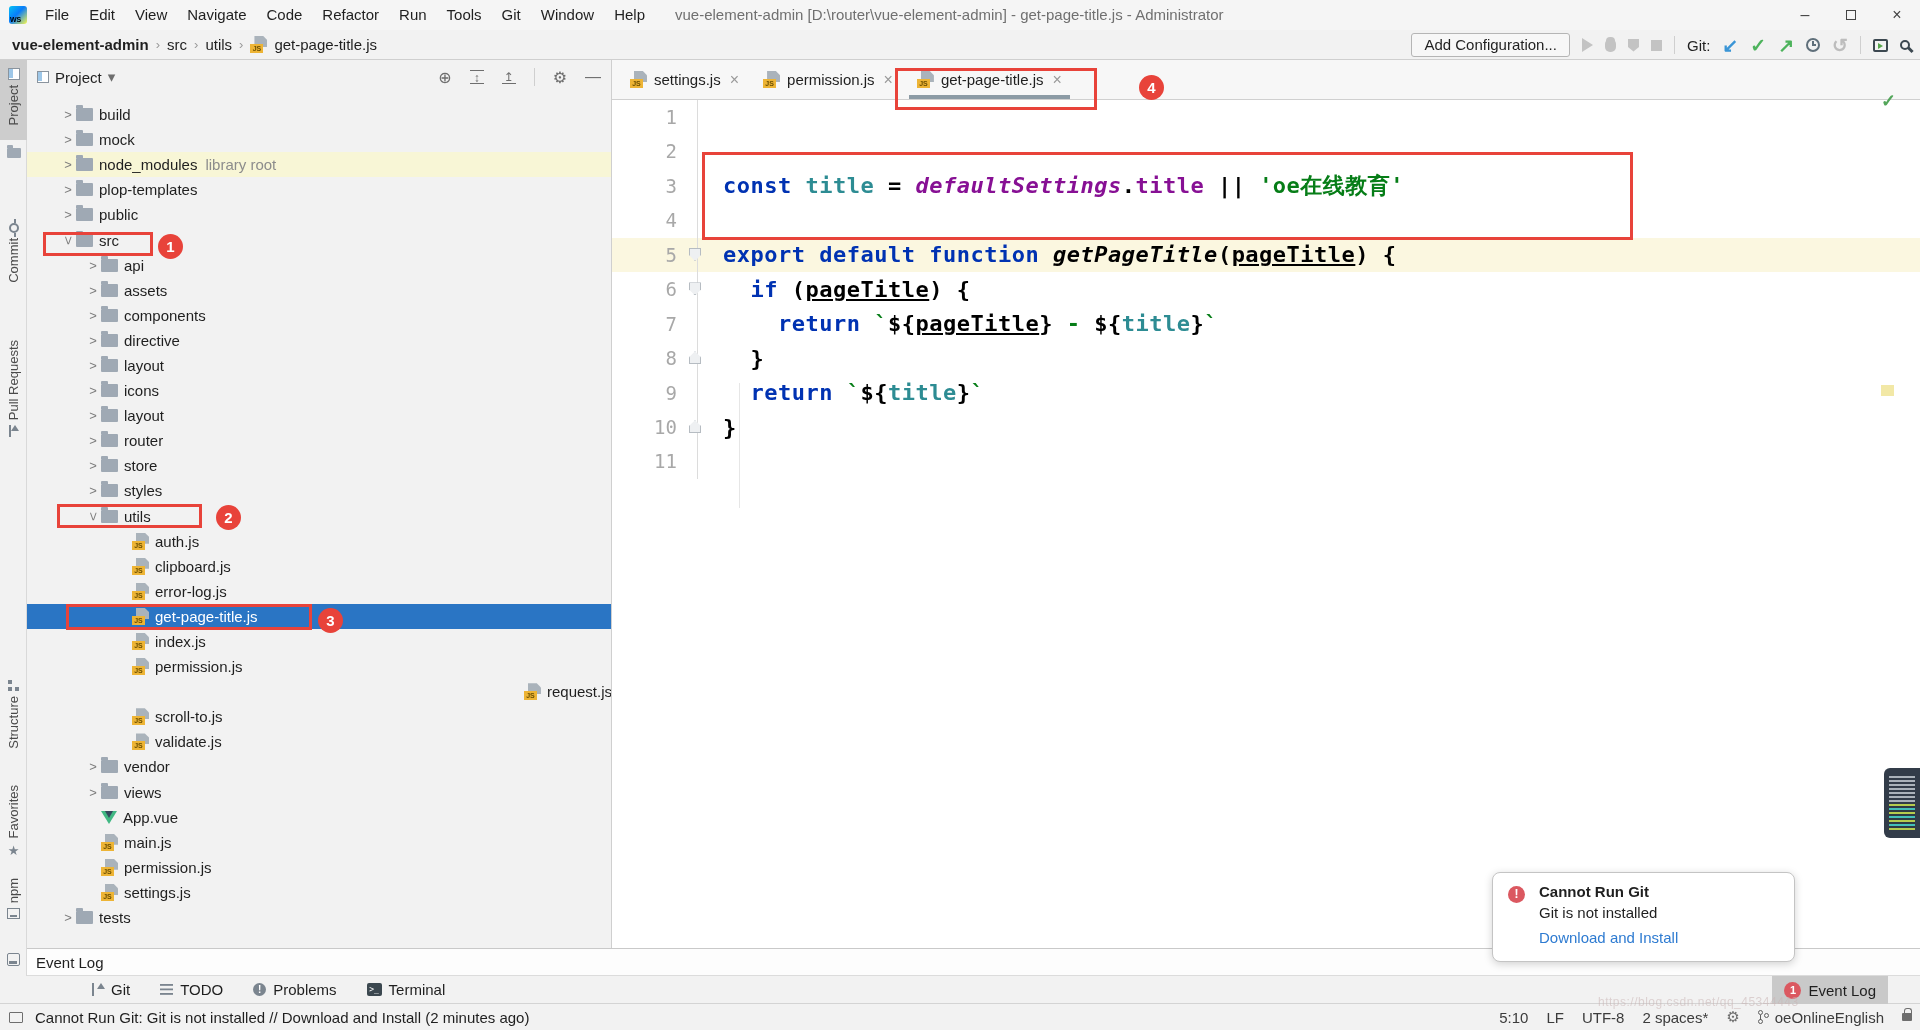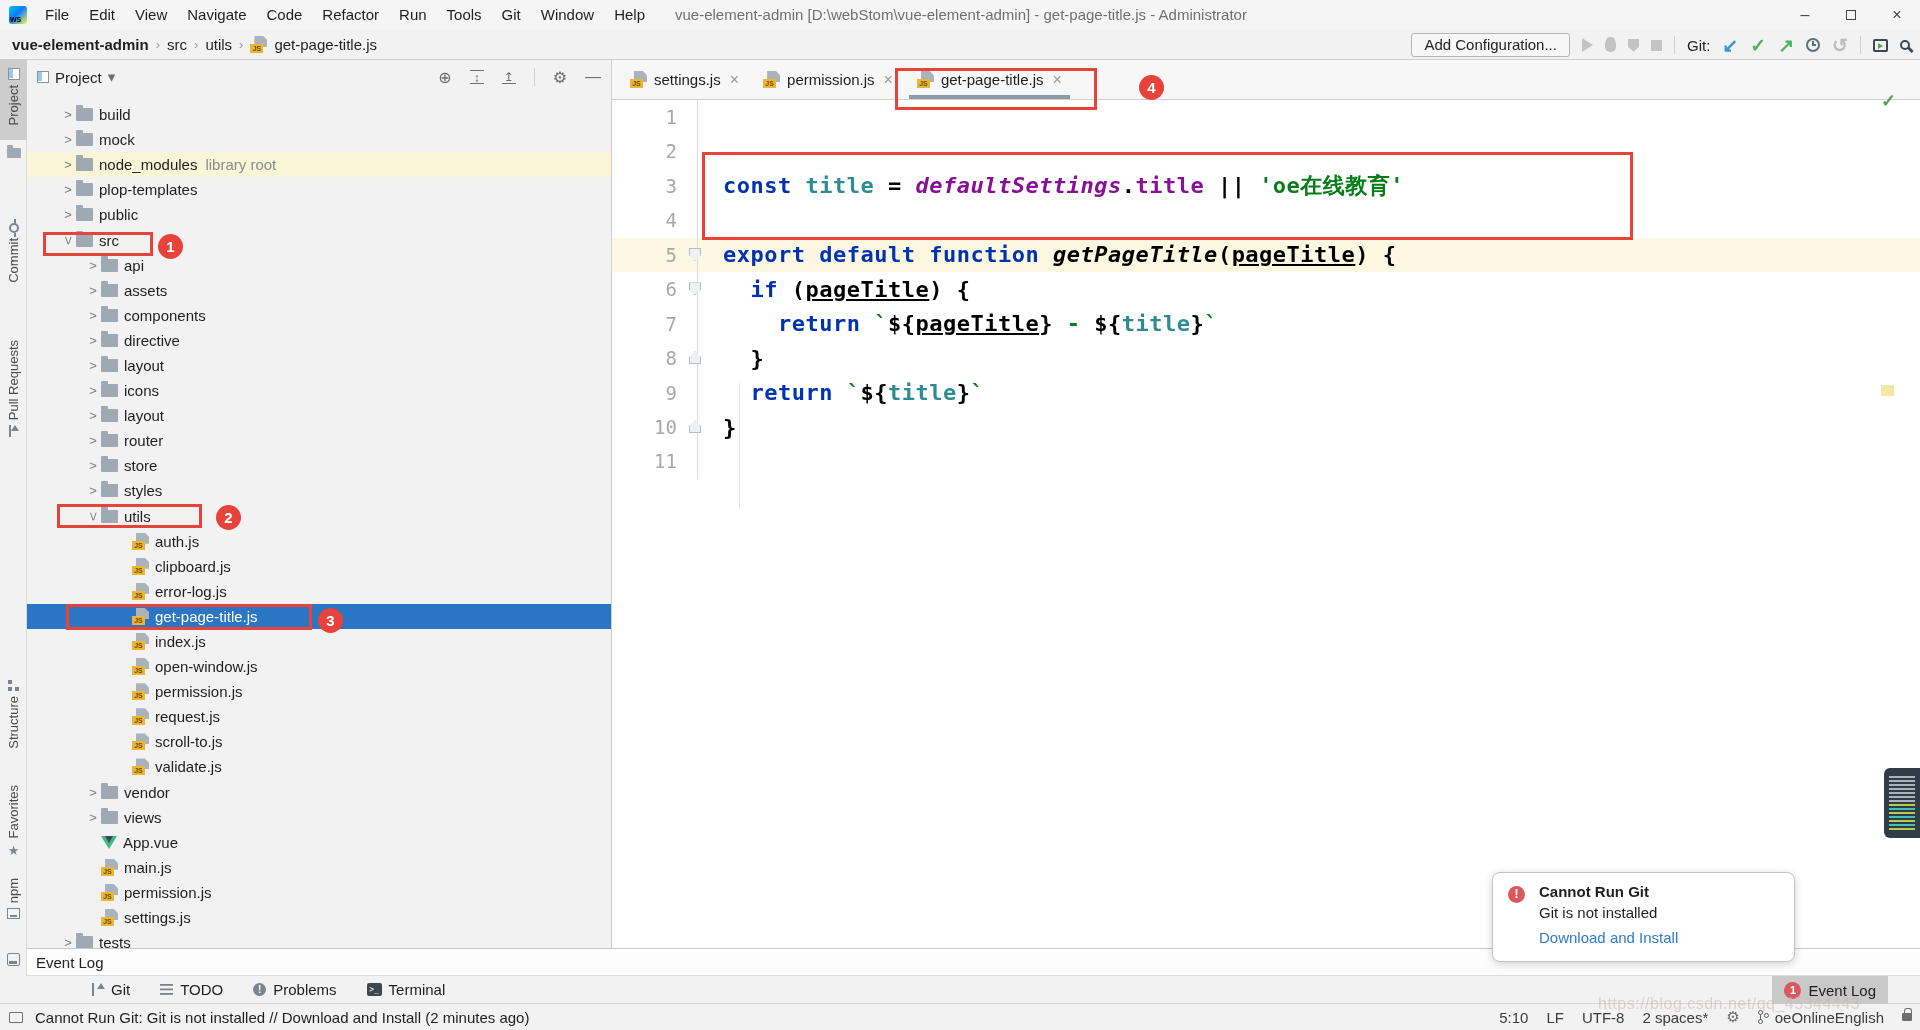--- a/index.html
+++ b/index.html
@@ -187,21 +187,21 @@
   #notif { position:absolute; left:1492px; top:872px; width:303px; height:90px; background:#fff;
     border:1px solid #c4c4c4; border-radius:8px; box-shadow:0 2px 8px rgba(0,0,0,.18); z-index:40;
     padding:10px 14px 8px 46px; }
   .err-ic { position:absolute; left:15px; top:13px; width:17px; height:17px; border-radius:50%;
     background:#db5860; color:#fff; font-size:12px; font-weight:bold; text-align:center; line-height:17px; }
   #notif .n-title { font-size:15px; font-weight:bold; margin-bottom:4px; }
   #notif .n-msg { font-size:15px; margin-bottom:8px; }
   #notif .n-link { font-size:15px; color:#2e7bd1; }
 
   
-  #wm-url { position:absolute; left:1598px; top:995px; z-index:50; font-size:16px;
+  #wm-url { position:absolute; left:1598px; top:995px; z-index:50; font-size:12px;
     color:#c9b4b4; opacity:.55; letter-spacing:.5px; }
   #wm-logo { position:absolute; right:0; top:768px; width:36px; height:70px; background:#323c49;
     border-radius:6px 0 0 6px; z-index:20; padding:6px 5px; }
   #wm-logo .t { height:28px; background:repeating-linear-gradient(180deg,transparent 0 2px,#aab2ba 2px 4px); }
   #wm-logo .b { height:26px; margin-top:2px;
     background:repeating-linear-gradient(180deg,#b5cc4e 0 2px,#2f3a45 2px 4px,#43c0b8 4px 6px,#2f3a45 6px 8px); }
 </style>
 </head>
 <body>
 
@@ -213,21 +213,21 @@
       <div class="menu-item">View</div>
       <div class="menu-item">Navigate</div>
       <div class="menu-item">Code</div>
       <div class="menu-item">Refactor</div>
       <div class="menu-item">Run</div>
       <div class="menu-item">Tools</div>
       <div class="menu-item">Git</div>
       <div class="menu-item">Window</div>
       <div class="menu-item">Help</div>
     </div>
-  <div class="win-title">vue-element-admin [D:\webStom\vue-element-admin] - get-page-title.js - Administrator</div>
+  <div class="win-title">vue-element-admin [D:\router\vue-element-admin] - get-page-title.js - Administrator</div>
   <div class="win-controls">
     <div class="wbtn">–</div>
     <div class="wbtn">
         <span class="sq"></span>
       </div>
     <div class="wbtn">×</div>
   </div>
 </div>
 
 <div id="toolbar">
@@ -428,30 +428,23 @@
           <span class="pg"></span>
           <span class="js">JS</span>
         </span>
         <span class="lbl">index.js</span>
       </div>
       <div class="trow" style="padding-left: 105px;">
         <span class="fico">
           <span class="pg"></span>
           <span class="js">JS</span>
         </span>
-        <span class="lbl">open-window.js</span>
-      </div>
-      <div class="trow" style="padding-left: 105px;">
-        <span class="fico">
-          <span class="pg"></span>
-          <span class="js">JS</span>
-        </span>
         <span class="lbl">permission.js</span>
       </div>
-      <div class="trow" style="padding-left: 105px;">
+      <div class="trow" style="padding-left: 105px; justify-content: flex-end;">
         <span class="fico">
           <span class="pg"></span>
           <span class="js">JS</span>
         </span>
         <span class="lbl">request.js</span>
       </div>
       <div class="trow" style="padding-left: 105px;">
         <span class="fico">
           <span class="pg"></span>
           <span class="js">JS</span>

